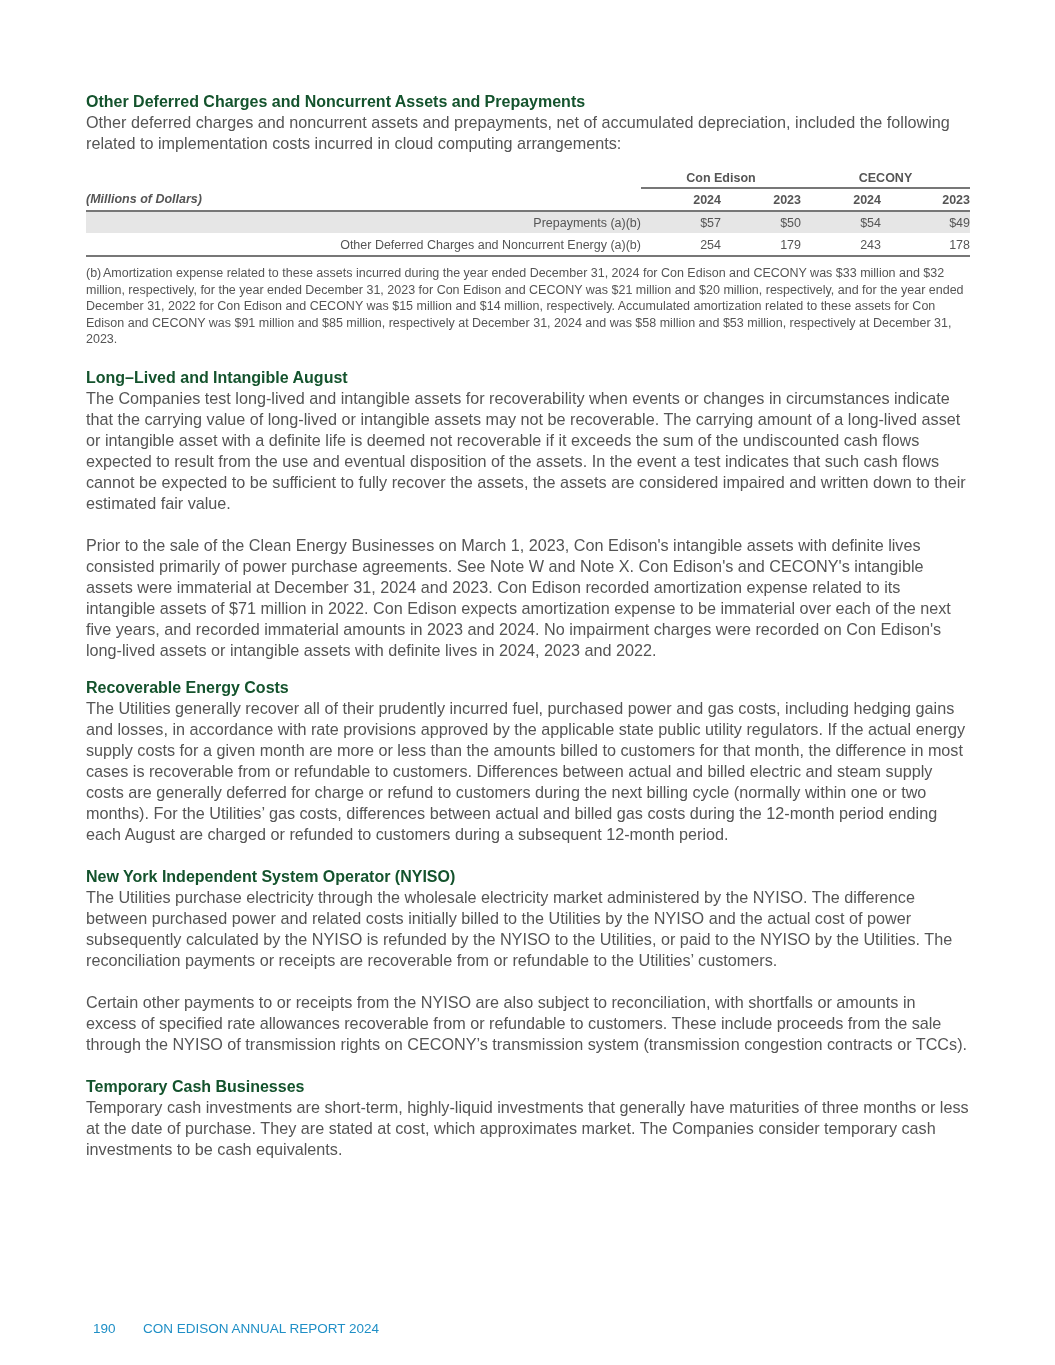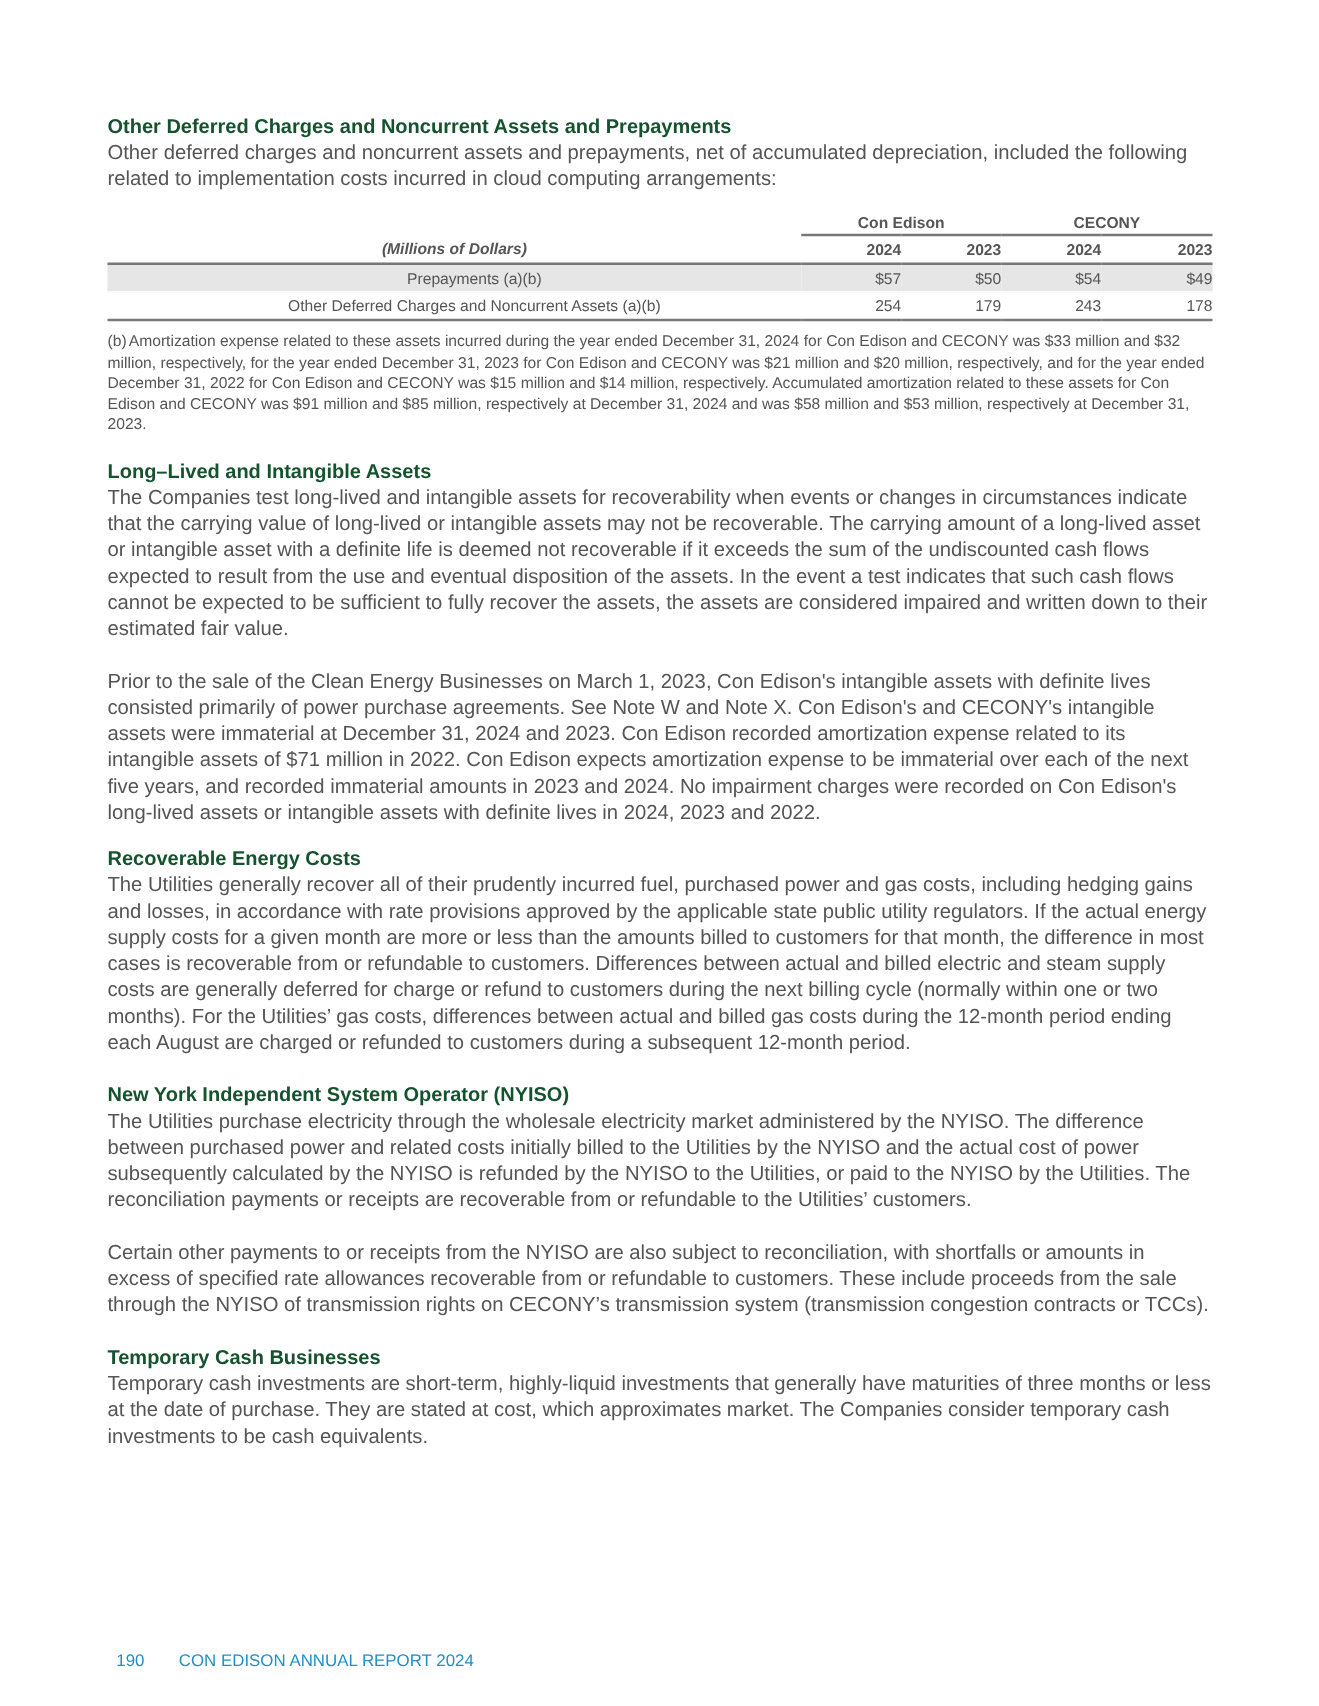--- a/index.html
+++ b/index.html
@@ -6,23 +6,23 @@
   body { width: 1055px; height: 1365px; position: relative; font-family: "Liberation Sans", sans-serif; color: #555555; }
   .page { position: absolute; left: 86px; top: 92px; width: 884px; }
   h2 { font-size: 16px; font-weight: bold; color: #14532d; margin: 0; line-height: 20px; }
   p.body { font-size: 16.2px; line-height: 21px; margin: 0; color: #555555; }
   .section { margin-bottom: 17px; }
   .gap { height: 21px; }
   table.fin { width: 884px; border-collapse: collapse; margin-top: 13px; font-size: 12.5px; }
   table.fin td, table.fin th { padding: 2px 0; height: 17px; }
   table.fin thead tr.grp th { font-weight: bold; text-align: center; color: #555; border-bottom: 2px solid #777; padding-bottom: 1px; }
   table.fin thead tr.yrs th { font-weight: bold; text-align: right; color: #555; border-bottom: 2px solid #777; }
-  table.fin thead tr.yrs th.lbl { text-align: center; font-style: italic; }
+  table.fin thead tr.yrs th.lbl { text-align: left; font-style: italic; }
   table.fin tbody td { text-align: right; color: #555; }
-  table.fin tbody td.lbl { text-align: center; padding-left: 32px; }
+  table.fin tbody td.lbl { text-align: right; padding-left: 32px; }
   table.fin tbody tr.shade td { background: #e6e6e6; border-bottom: 1px solid #ffffff; }
   table.fin tbody tr.last td { border-bottom: 2px solid #777; }
   .notes { margin-top: 8px; font-size: 12.5px; line-height: 16.5px; color: #555; }
   .notes .marker { display: inline-block; width: 17px; }
   .footer { position: absolute; left: 93px; top: 1321px; font-size: 13.5px; color: #1f8fc6; }
   .footer .pg { display: inline-block; width: 50px; }
 </style>
 </head>
 <body>
 
@@ -56,38 +56,38 @@
       </thead>
       <tbody>
         <tr class="shade">
           <td class="lbl">Prepayments (a)(b)</td>
           <td>$57</td>
           <td>$50</td>
           <td>$54</td>
           <td>$49</td>
         </tr>
         <tr class="last">
-          <td class="lbl">Other Deferred Charges and Noncurrent Assets (a)(b)</td>
+          <td class="lbl">Other Deferred Charges and Noncurrent Energy (a)(b)</td>
           <td>254</td>
           <td>179</td>
           <td>243</td>
           <td>178</td>
         </tr>
       </tbody>
     </table>
 
     <div class="notes">
       <div>
         <span class="marker">(b)</span><span>Amortization expense related to these assets incurred during the year ended December 31, 2024 for Con Edison and CECONY was $33 million and $32 million, respectively, for the year ended December 31, 2023 for Con Edison and CECONY was $21 million and $20 million, respectively, and for the year ended December 31, 2022 for Con Edison and CECONY was $15 million and $14 million, respectively. Accumulated amortization related to these assets for Con Edison and CECONY was $91 million and $85 million, respectively at December 31, 2024 and was $58 million and $53 million, respectively at December 31, 2023.</span>
       </div>
     </div>
   </div>
 
   <div class="section" style="margin-top:20px">
-    <h2>Long–Lived and Intangible Assets</h2>
+    <h2>Long–Lived and Intangible August</h2>
     <p class="body">The Companies test long-lived and intangible assets for recoverability when events or changes in circumstances indicate that the carrying value of long-lived or intangible assets may not be recoverable. The carrying amount of a long-lived asset or intangible asset with a definite life is deemed not recoverable if it exceeds the sum of the undiscounted cash flows expected to result from the use and eventual disposition of the assets. In the event a test indicates that such cash flows cannot be expected to be sufficient to fully recover the assets, the assets are considered impaired and written down to their estimated fair value.</p>
     <div class="gap"></div>
     <p class="body">Prior to the sale of the Clean Energy Businesses on March 1, 2023, Con Edison's intangible assets with definite lives consisted primarily of power purchase agreements. See Note W and Note X. Con Edison's and CECONY's intangible assets were immaterial at December 31, 2024 and 2023. Con Edison recorded amortization expense related to its intangible assets of $71 million in 2022. Con Edison expects amortization expense to be immaterial over each of the next five years, and recorded immaterial amounts in 2023 and 2024. No impairment charges were recorded on Con Edison's long-lived assets or intangible assets with definite lives in 2024, 2023 and 2022.</p>
   </div>
 
   <div class="section">
     <h2>Recoverable Energy Costs</h2>
     <p class="body">The Utilities generally recover all of their prudently incurred fuel, purchased power and gas costs, including hedging gains and losses, in accordance with rate provisions approved by the applicable state public utility regulators. If the actual energy supply costs for a given month are more or less than the amounts billed to customers for that month, the difference in most cases is recoverable from or refundable to customers. Differences between actual and billed electric and steam supply costs are generally deferred for charge or refund to customers during the next billing cycle (normally within one or two months). For the Utilities’ gas costs, differences between actual and billed gas costs during the 12-month period ending each August are charged or refunded to customers during a subsequent 12-month period.</p>
   </div>
 

